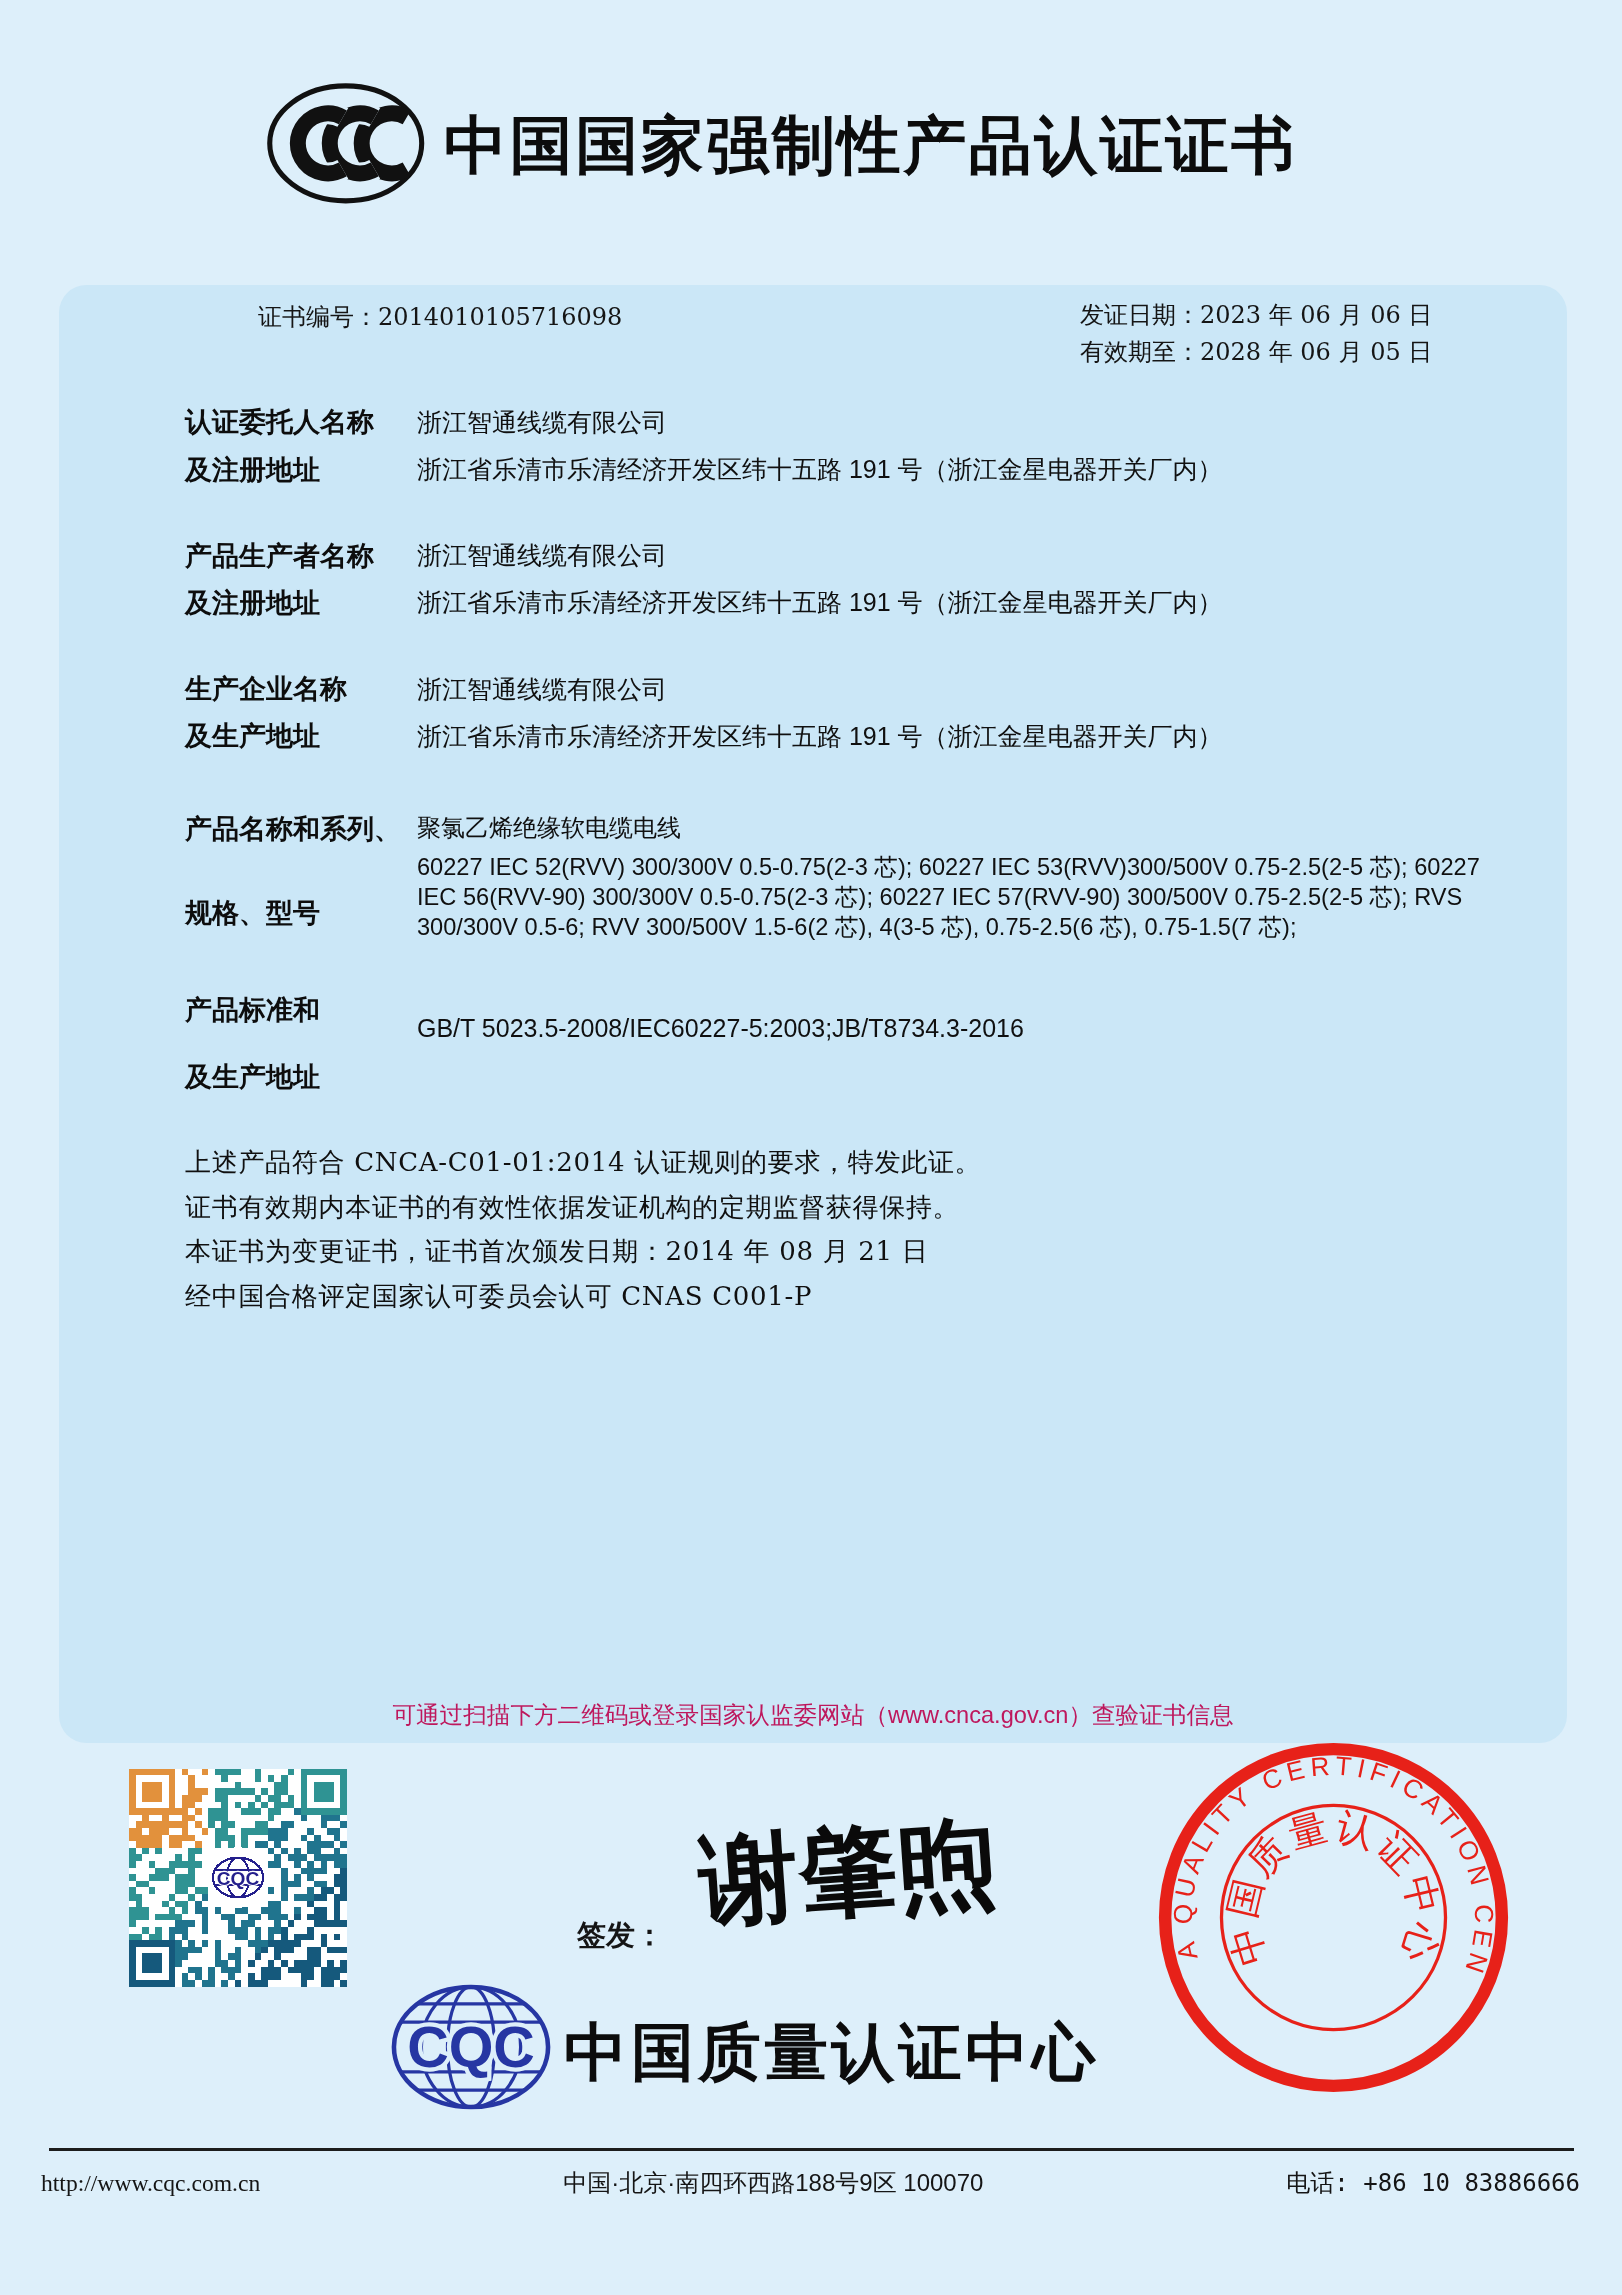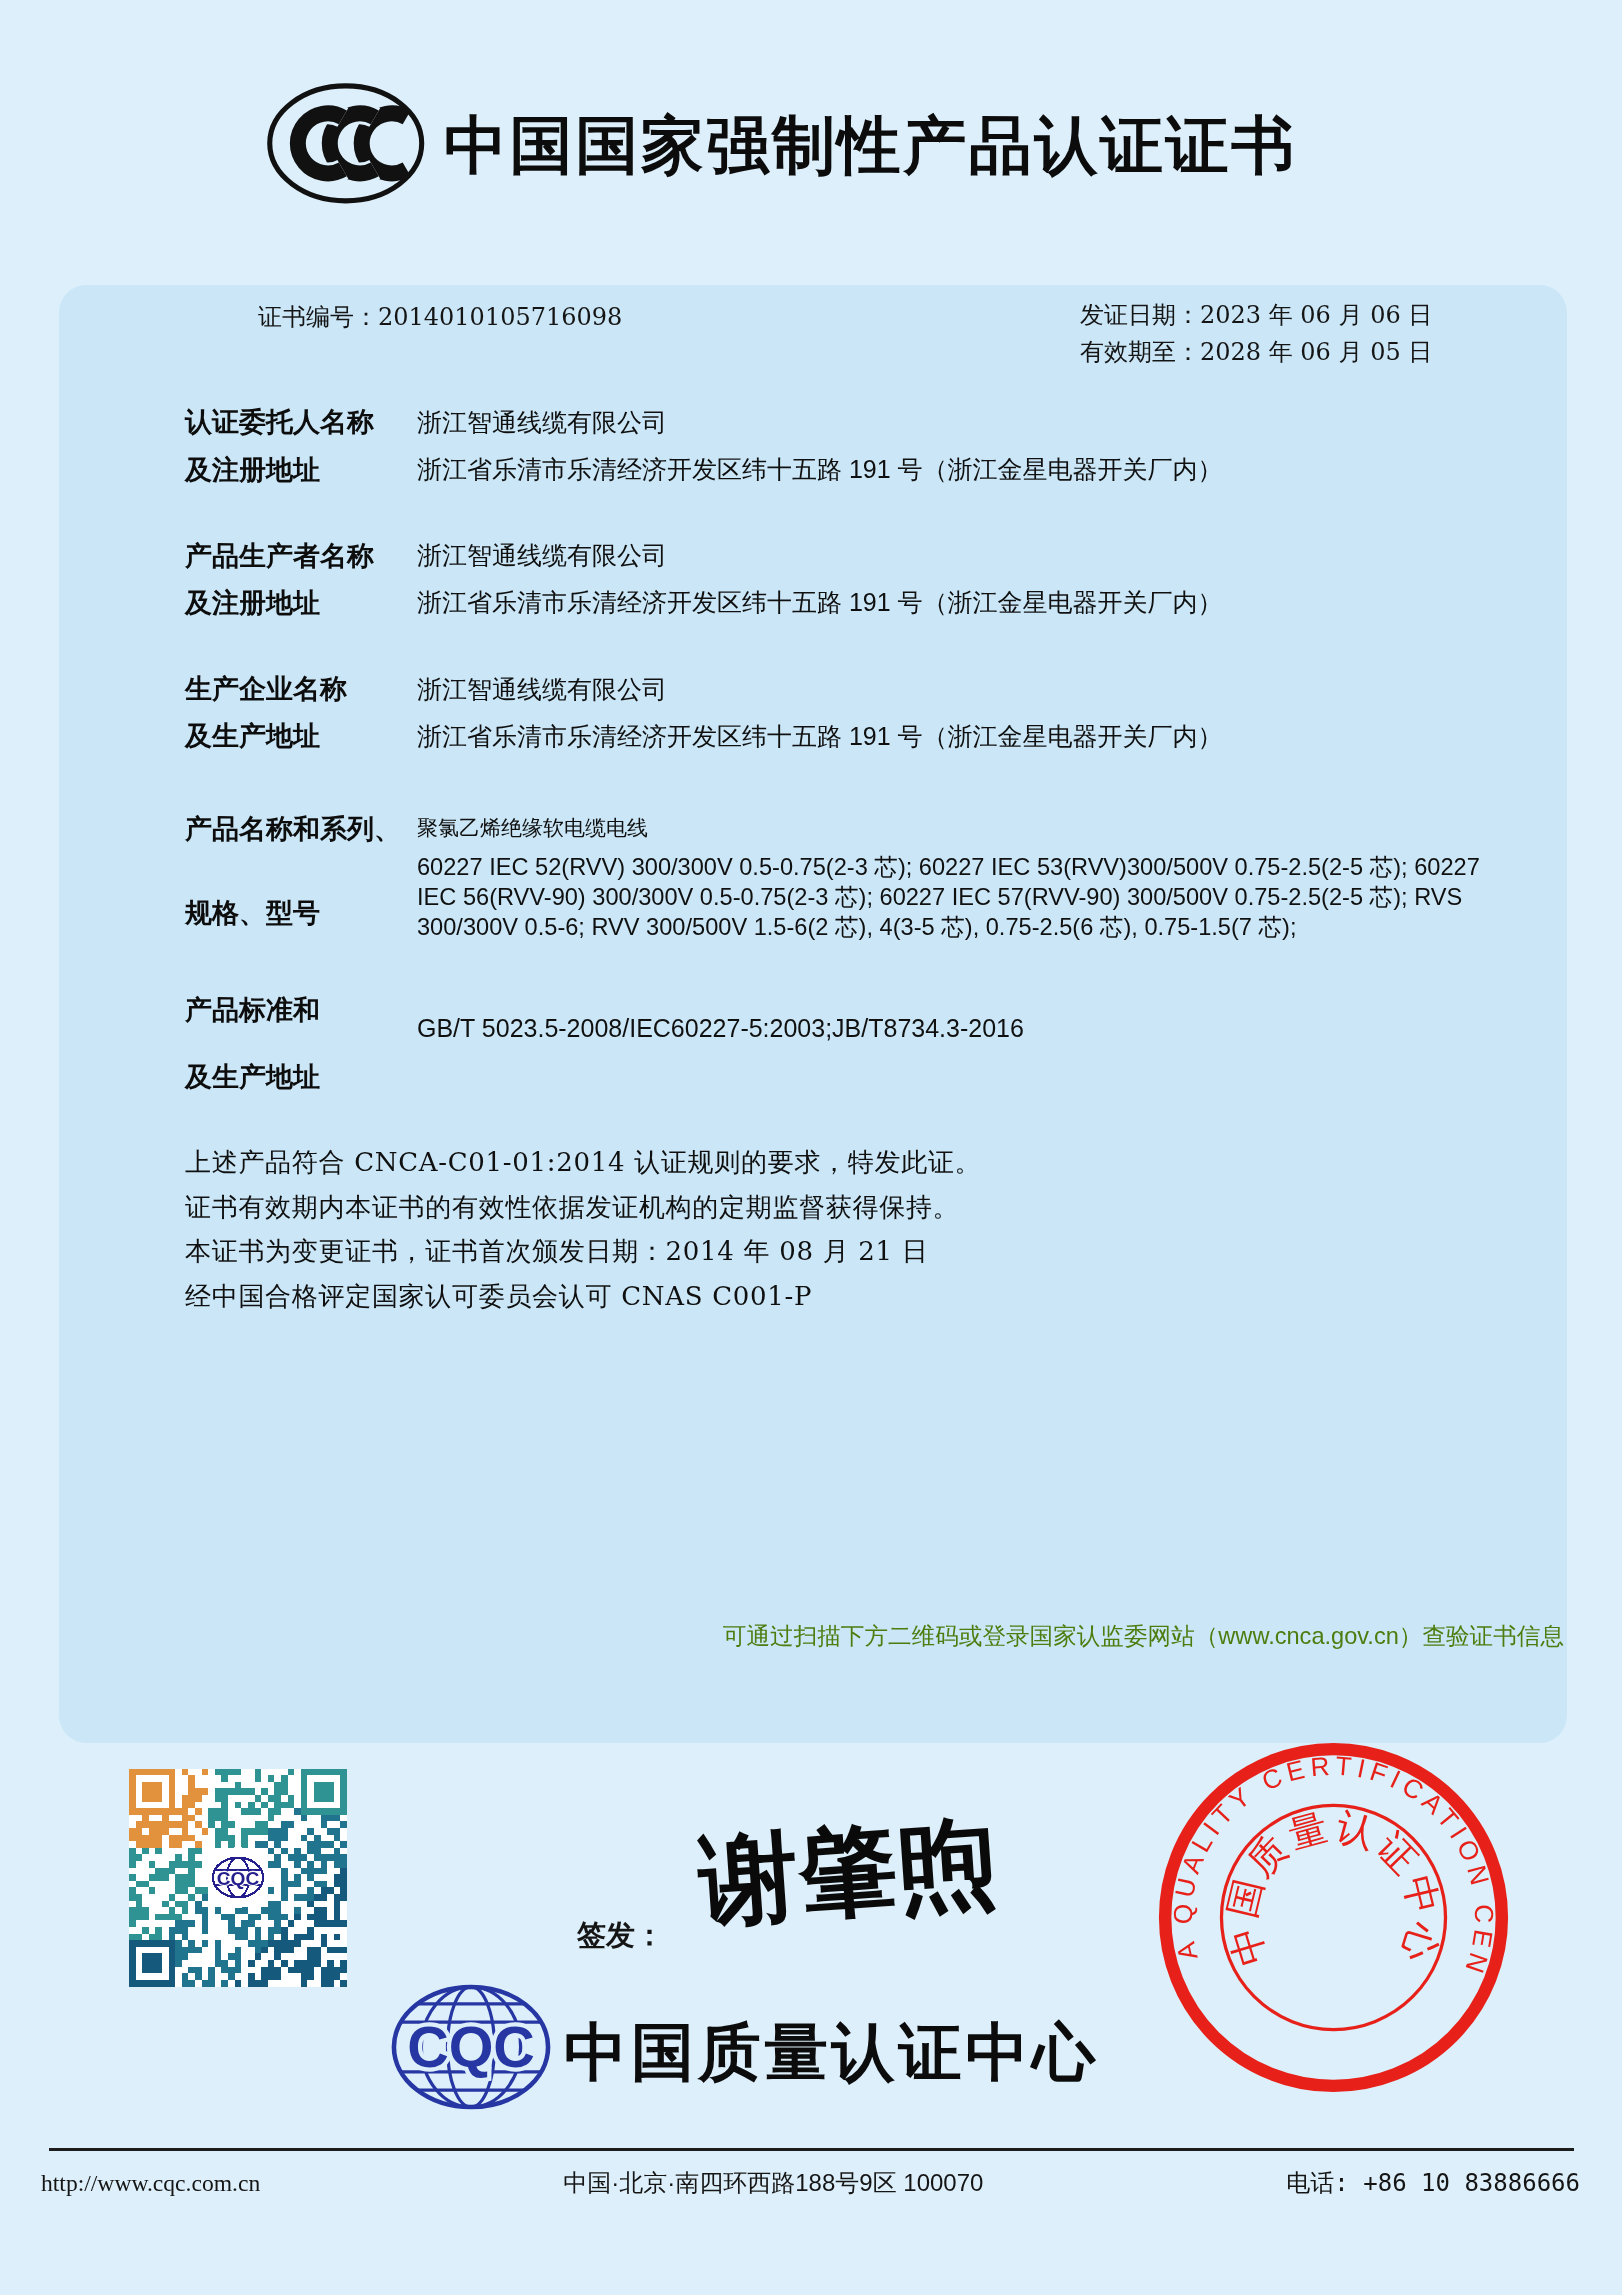--- a/index.html
+++ b/index.html
@@ -26,23 +26,23 @@
     background:#cbe7f7;border-radius:27.5px;
   }
   .kaiti{font-family:"DejaVu Serif", serif;}
   .certrow{font-size:24px;white-space:nowrap;}
   .cert-no{left:258px;top:301px;}
   .date-issue{left:1080px;top:299px;}
   .date-valid{left:1080px;top:336px;}
   .flabel{left:185px;font-size:27px;font-weight:bold;white-space:nowrap;color:#0d0d0d;}
   .fvalue{left:417px;font-size:25px;white-space:nowrap;color:#101010;}
   .pvalue{left:417px;width:1090px;font-size:23.6px;line-height:30px;color:#101010;}
-  .pname{font-size:21px;margin-bottom:9.2px;}
+  .pname{font-size:24px;margin-bottom:9.2px;}
   .statement{left:185px;font-size:26px;letter-spacing:0.7px;white-space:nowrap;color:#101010;}
-  .note{left:62px;top:1620px;width:1502px;text-align:right;font-size:23.6px;color:#4d7c0f;}
+  .note{left:62px;top:1699px;width:1502px;text-align:center;font-size:23.6px;color:#be185d;}
   
   .qr{left:129px;top:1767px;width:218px;height:221px;}
   .sign-label{left:577px;top:1916px;font-size:29px;font-weight:bold;white-space:nowrap;}
   .signature{
     left:699px;top:1807px;font-size:99px;font-weight:700;
     font-family:"DejaVu Serif", serif;
     transform:rotate(-4deg);white-space:nowrap;color:#0a0a0a;
   }
   .cqc-logo{left:389px;top:1983px;width:164px;height:128px;}
   .issuer-name{left:564px;top:2010px;font-size:63px;font-weight:bold;letter-spacing:3.9px;white-space:nowrap;color:#0c0c0c;}

